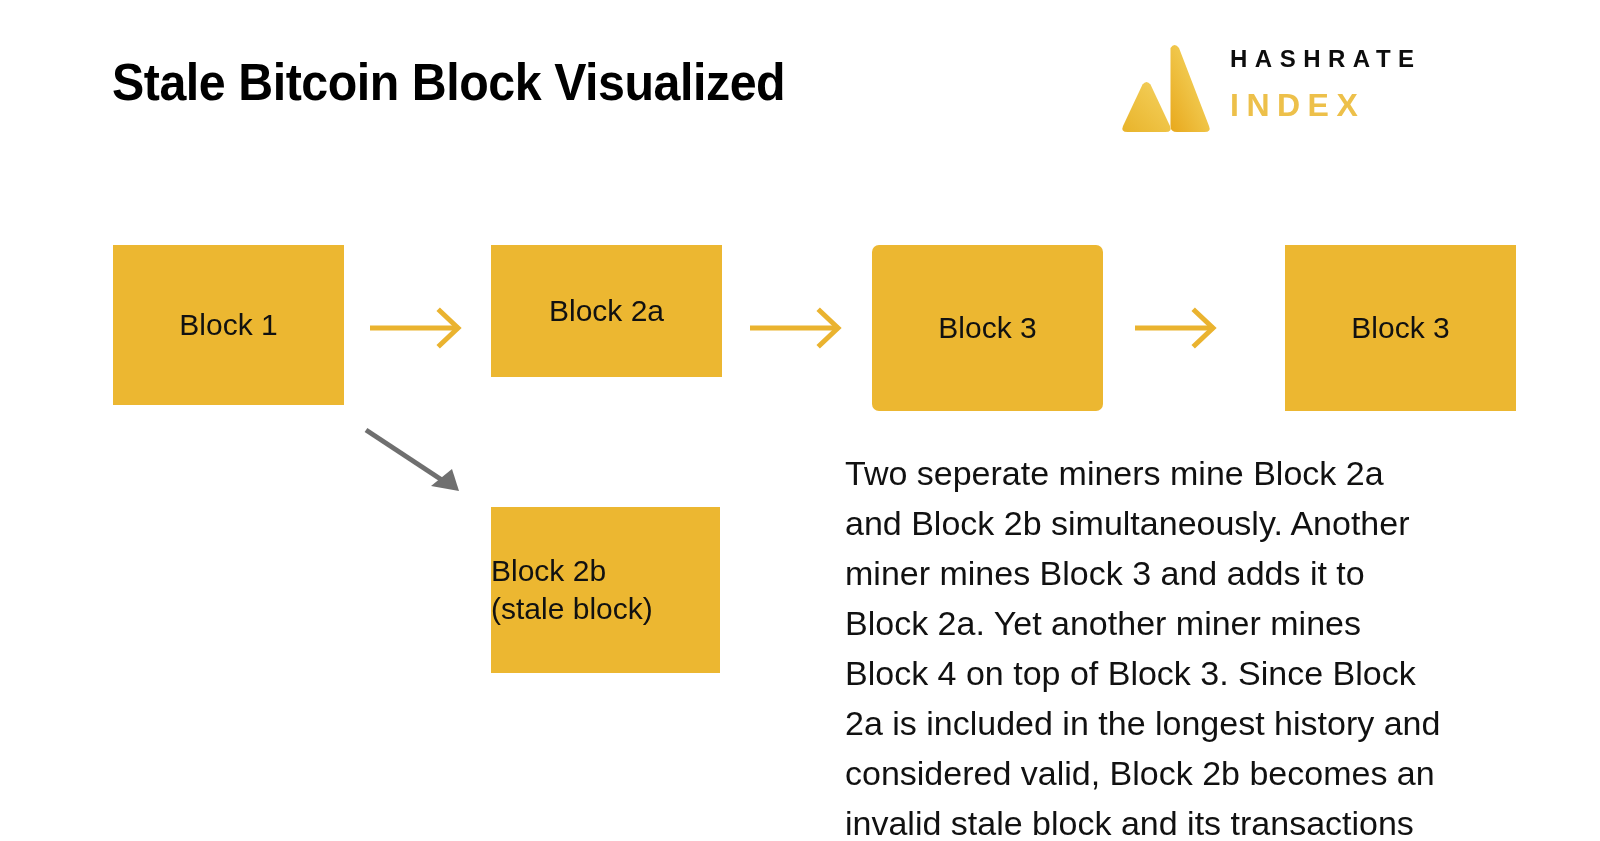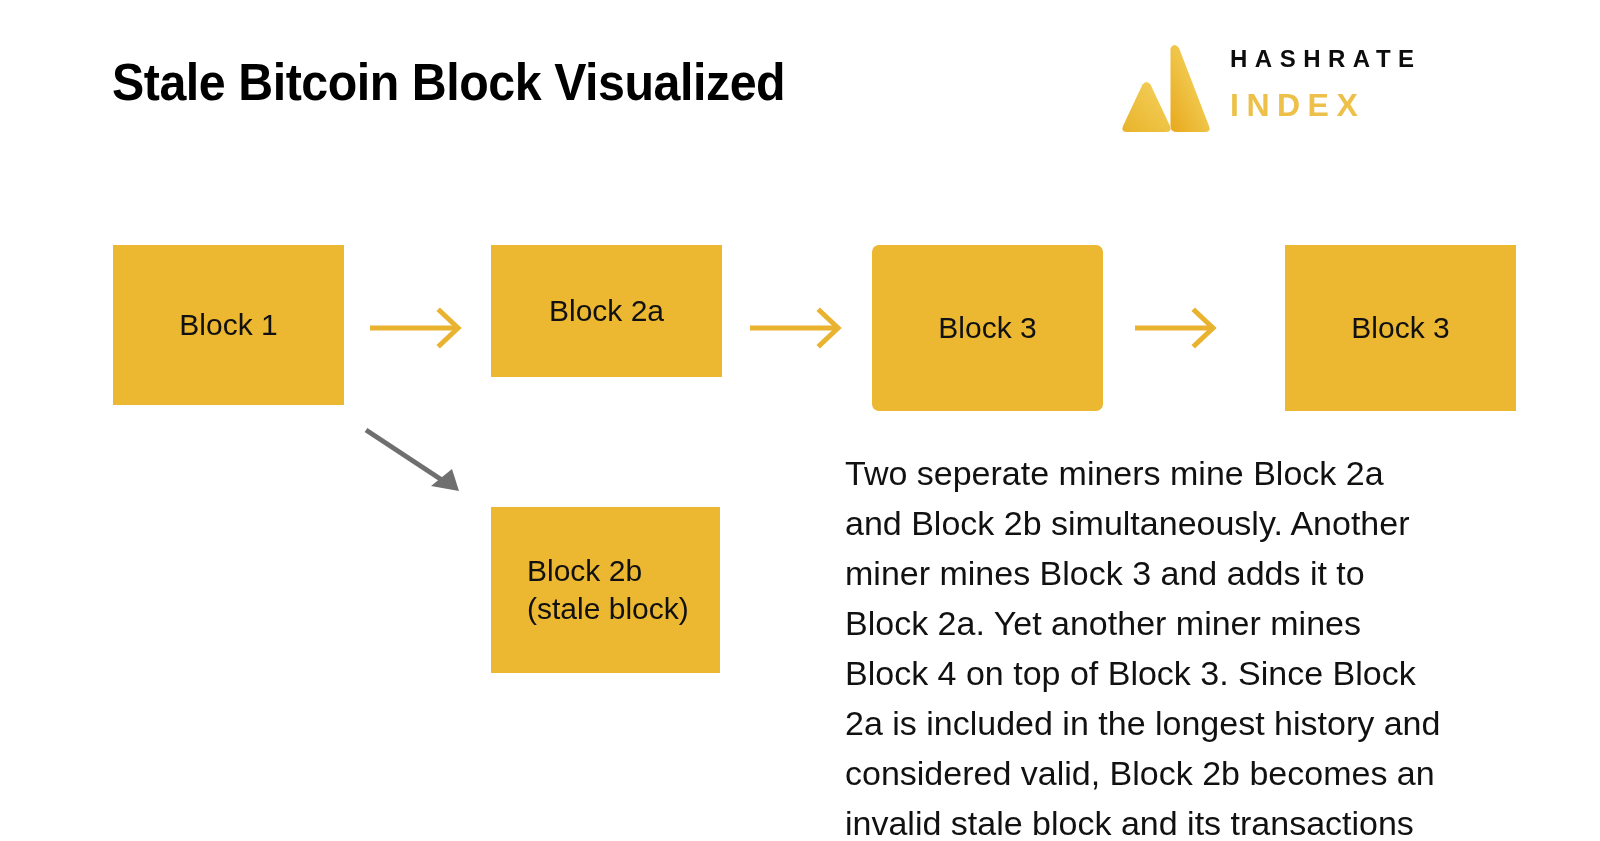--- a/index.html
+++ b/index.html
@@ -81,21 +81,20 @@
     color: #111111;
     font-size: 30px;
     font-weight: 400;
     display: flex;
     align-items: center;
     justify-content: center;
     line-height: 38px;
   }
   .block.stale {
     justify-content: flex-start;
-    padding-left: 36px;
     box-sizing: border-box;
     text-align: left;
     white-space: pre-line;
   }
 
   
   .arrow-h {
     position: absolute;
   }
   .arrow-diag {

